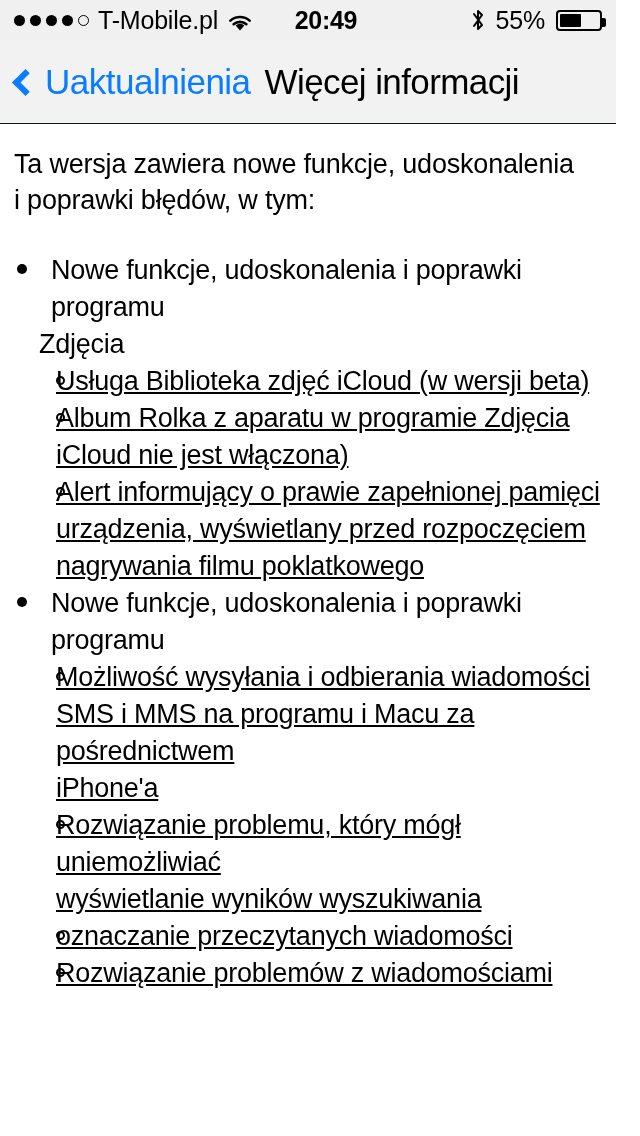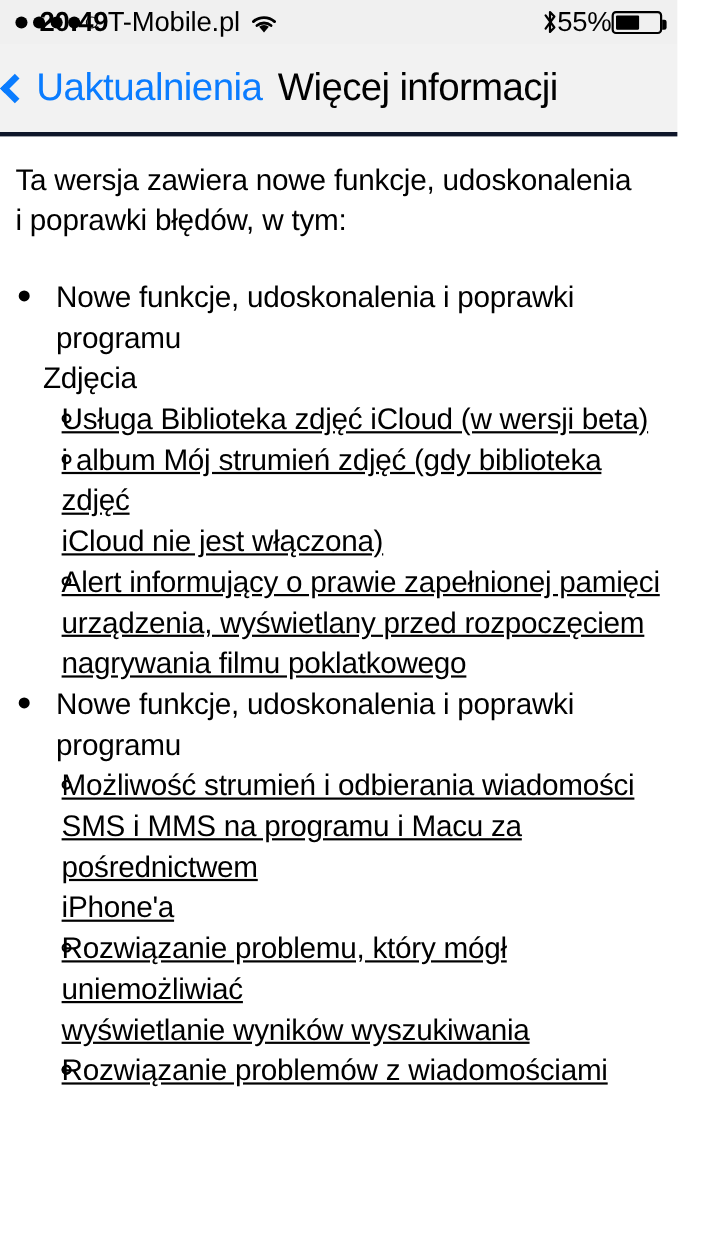--- a/index.html
+++ b/index.html
@@ -16,24 +16,24 @@
     position: relative;
     height: 40px;
     background: #f0f0f0;
     display: flex;
     align-items: center;
     padding: 0 14px;
     font-size: 25px;
     color: #000;
   }
   .sb-left { display:flex; align-items:center; gap:9px; }
-  .sb-right { display:flex; align-items:center; margin-left:auto; }
+  .sb-right { display:flex; align-items:center; gap:11px; margin-left:auto; }
   .sb-center {
     position:absolute; left:0; right:0; top:0; height:40px;
-    display:flex; align-items:center; 
+    display:flex; align-items:center; justify-content:center;
     font-weight:bold; font-size:25px; letter-spacing:-0.3px;
     pointer-events:none;
     margin-left:36px;
   }
   .dots { display:flex; align-items:center; gap:5px; }
   .dot { width:11px; height:11px; border-radius:50%; background:#000; }
   .dot.empty { background:transparent; border:1.6px solid #000; width:11px; height:11px; }
   .carrier { font-size:25px; letter-spacing:-0.2px; }
   .wifi-icon { display:inline-block; width:26px; height:20px; position:relative; }
   .bt-icon { display:inline-block; width:14px; height:24px; }
@@ -46,24 +46,24 @@
     content:""; position:absolute; right:-6px; top:6px;
     width:4px; height:9px; background:#000; border-radius:0 2px 2px 0;
   }
   .battery-fill { height:100%; background:#000; border-radius:1px; }
 
   
   .navbar {
     position: relative;
     height: 84px;
     background: #f2f2f2;
-    border-bottom: 4px solid #0f172a;
+    border-bottom: 1px solid #0f172a;
     display: flex;
     align-items: center;
-    padding-left: 4px;
+    padding-left: 16px;
   }
   .back-btn {
     display:flex; align-items:center; gap:6px;
     color:#0a7cff;
     font-size:35px;
     letter-spacing:-0.5px;
   }
   .chev {
     display:inline-block;
     width:19px; height:19px;
@@ -190,56 +190,57 @@
         </li>
         <li class="l2">
           <span class="marker"></span>
           <span class="txt hang">
             <span class="line first">Usługa Biblioteka zdjęć iCloud (w wersji beta)</span>
           </span>
         </li>
         <li class="l2">
           <span class="marker"></span>
           <span class="txt hang">
-            <span class="line">i album Mój strumień zdjęć (gdy biblioteka zdjęć</span>
+            <span class="line first">Album Rolka z aparatu w programie Zdjęcia</span>
             <span class="line">iCloud nie jest włączona)</span>
           </span>
         </li>
         <li class="l2">
           <span class="marker"></span>
           <span class="txt hang">
             <span class="line first">Alert informujący o prawie zapełnionej pamięci</span>
             <span class="line">urządzenia, wyświetlany przed rozpoczęciem</span>
             <span class="line">nagrywania filmu poklatkowego</span>
           </span>
         </li>
         <li class="l1">
           <span class="marker"></span>
           <span class="txt hang">
             <span class="line first">Nowe funkcje, udoskonalenia i poprawki programu</span>
           </span>
         </li>
         <li class="l2">
           <span class="marker"></span>
           <span class="txt hang">
-            <span class="line first">Możliwość strumień i odbierania wiadomości</span>
+            <span class="line first">Możliwość wysyłania i odbierania wiadomości</span>
             <span class="line">SMS i MMS na programu i Macu za pośrednictwem</span>
             <span class="line">iPhone'a</span>
           </span>
         </li>
         <li class="l2">
           <span class="marker"></span>
           <span class="txt hang">
             <span class="line first">Rozwiązanie problemu, który mógł uniemożliwiać</span>
             <span class="line">wyświetlanie wyników wyszukiwania</span>
           </span>
         </li>
         <li class="l2">
           <span class="marker"></span>
           <span class="txt hang">
+            <span class="line">oznaczanie przeczytanych wiadomości</span>
           </span>
         </li>
         <li class="l2">
           <span class="marker"></span>
           <span class="txt hang">
             <span class="line first">Rozwiązanie problemów z wiadomościami</span>
           </span>
         </li>
       </ul>
   </div>

